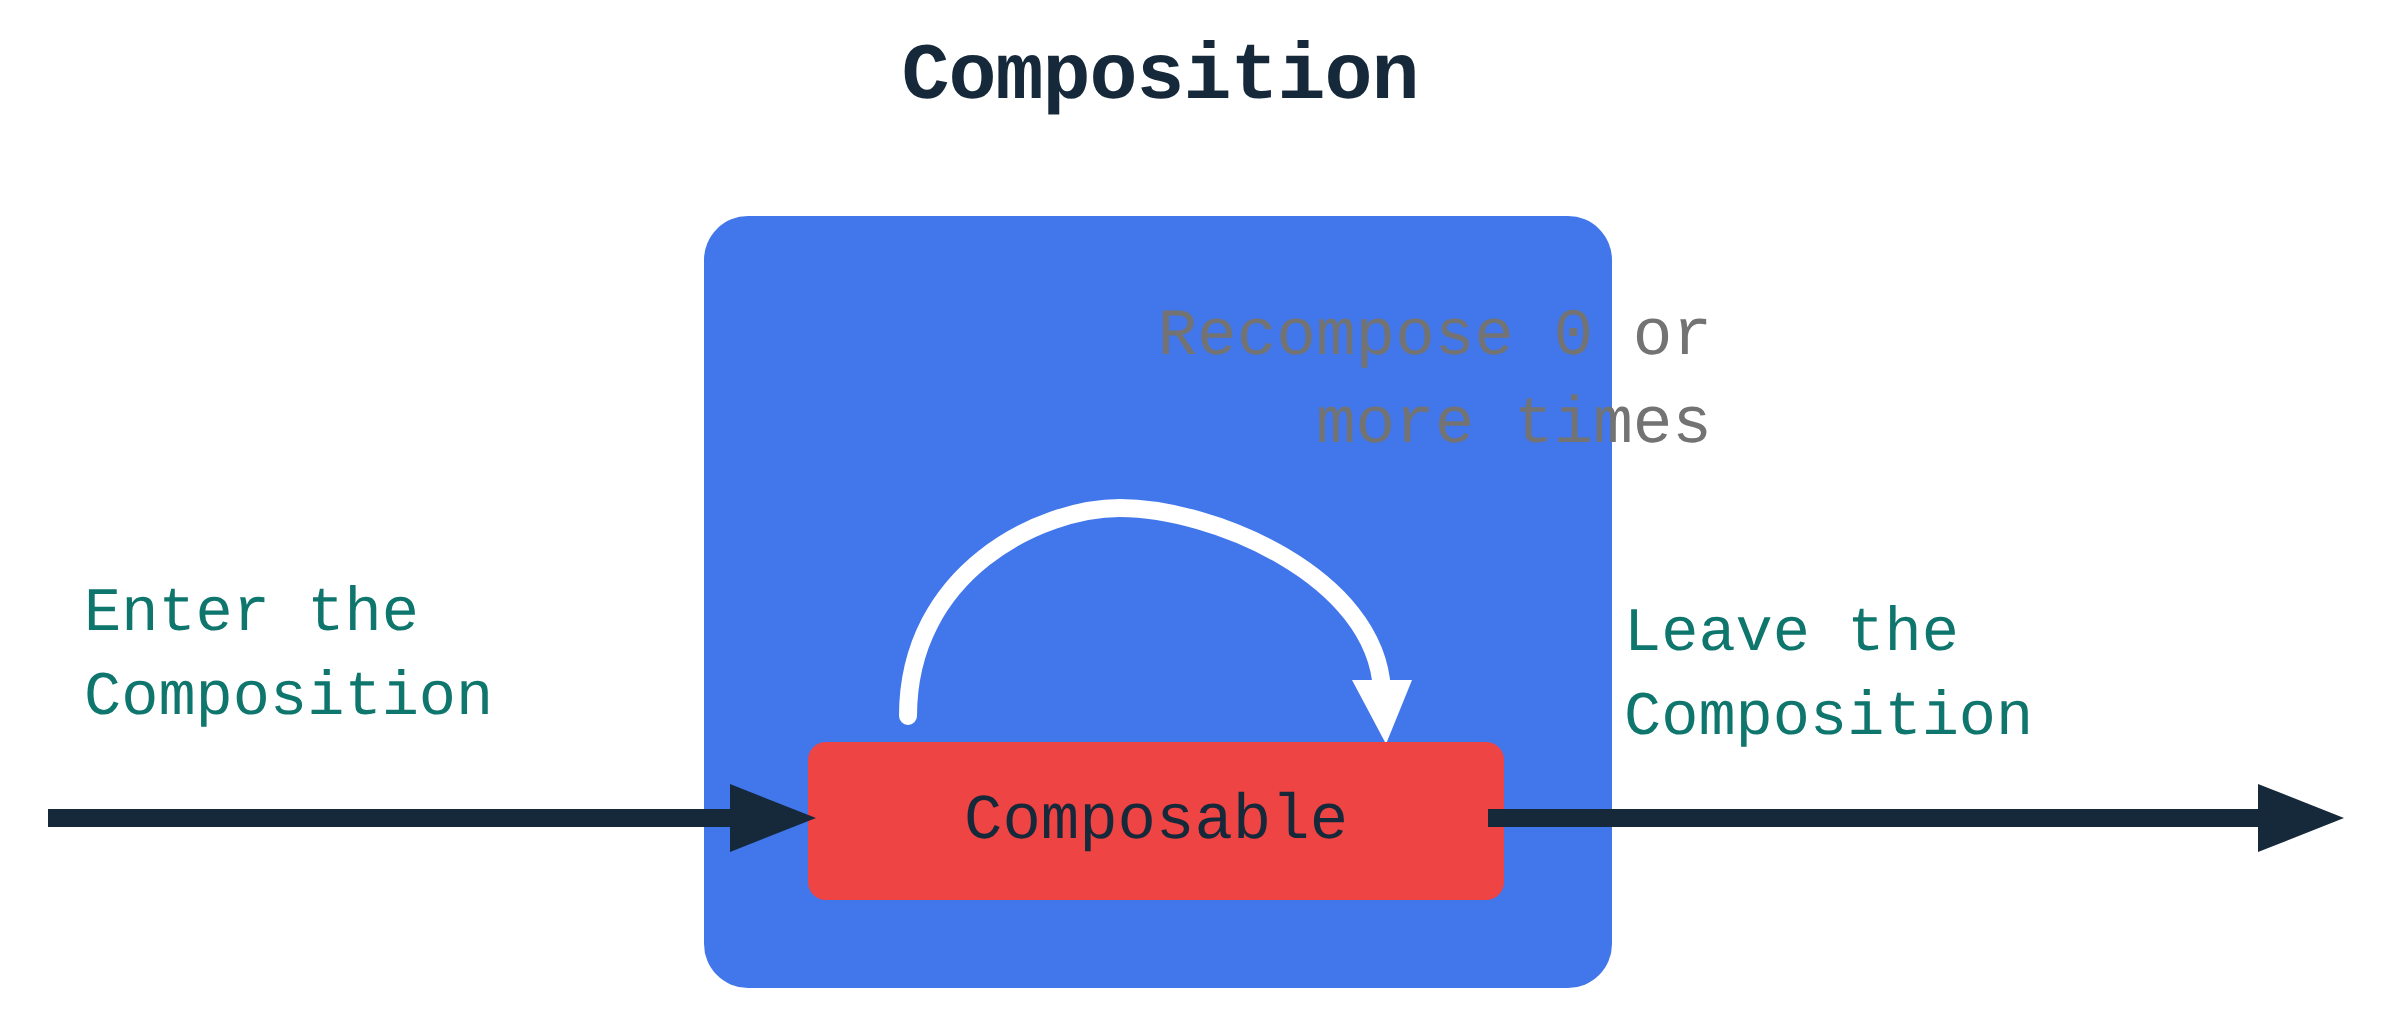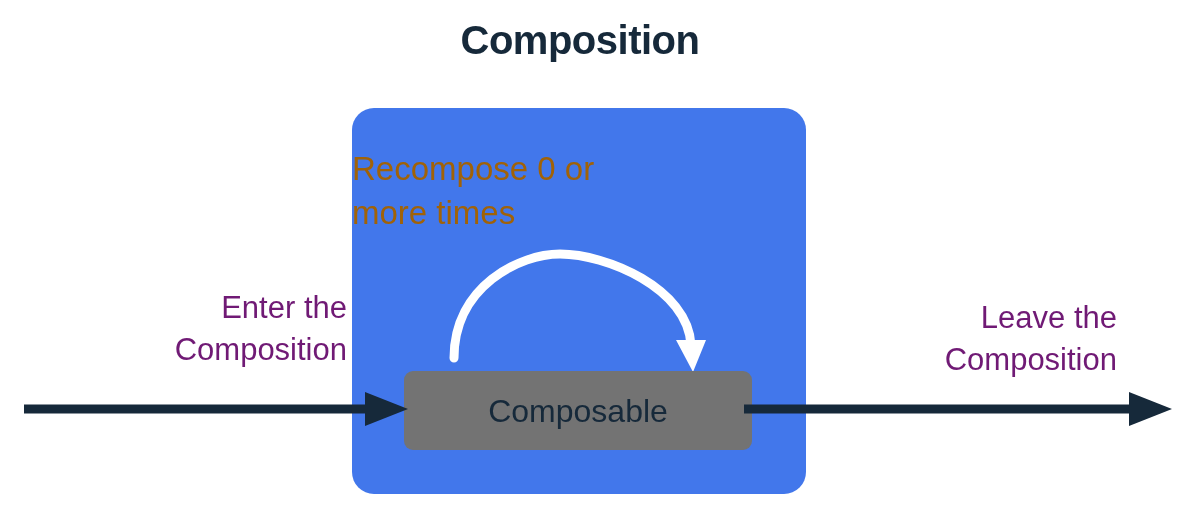--- a/index.html
+++ b/index.html
@@ -9,20 +9,21 @@
   }
   body {
     font-family: "Liberation Sans", sans-serif;
   }
   #canvas {
     position: relative;
     width: 1191px;
     height: 512px;
     background: #ffffff;
     overflow: hidden;
+    font-family: Liberation Mono, monospace;
   }
 
   
   #diagram-title {
     position: absolute;
     left: 0;
     top: 18px;
     width: 1160px;
     text-align: center;
     font-size: 40px;
@@ -42,22 +43,22 @@
     background: #4277eb;
     border-radius: 22px;
   }
 
   
   #recompose-label {
     position: absolute;
     left: 352px;
     top: 147px;
     width: 504px;
-    text-align: left;
-    color: #a16207;
+    text-align: right;
+    color: #737373;
     font-size: 33px;
     line-height: 1.34;
     white-space: pre-line;
   }
 
   
   #recompose-arrow {
     position: absolute;
     left: 430px;
     top: 240px;
@@ -66,21 +67,21 @@
     pointer-events: none;
   }
 
   
   #composable-box {
     position: absolute;
     left: 404px;
     top: 371px;
     width: 348px;
     height: 79px;
-    background: #737373;
+    background: #ef4444;
     border-radius: 9px;
     display: flex;
     align-items: center;
     justify-content: center;
   }
   #composable-label {
     color: #16293a;
     font-size: 32px;
     line-height: 1;
   }
@@ -90,22 +91,22 @@
     position: absolute;
     height: 46px;
     pointer-events: none;
   }
   #enter-arrow { left: 20px;  top: 386px; width: 390px; }
   #leave-arrow { left: 744px; top: 386px; width: 430px; }
 
   
   .side-caption {
     position: absolute;
-    text-align: right;
-    color: #701a75;
+    text-align: left;
+    color: #0f766e;
     font-size: 31px;
     line-height: 1.35;
     white-space: pre-line;
   }
   #enter-caption { left: 42px;  top: 287px; width: 305px; }
   #leave-caption { left: 812px; top: 297px; width: 305px; }
 </style>
 </head>
 <body>
 

